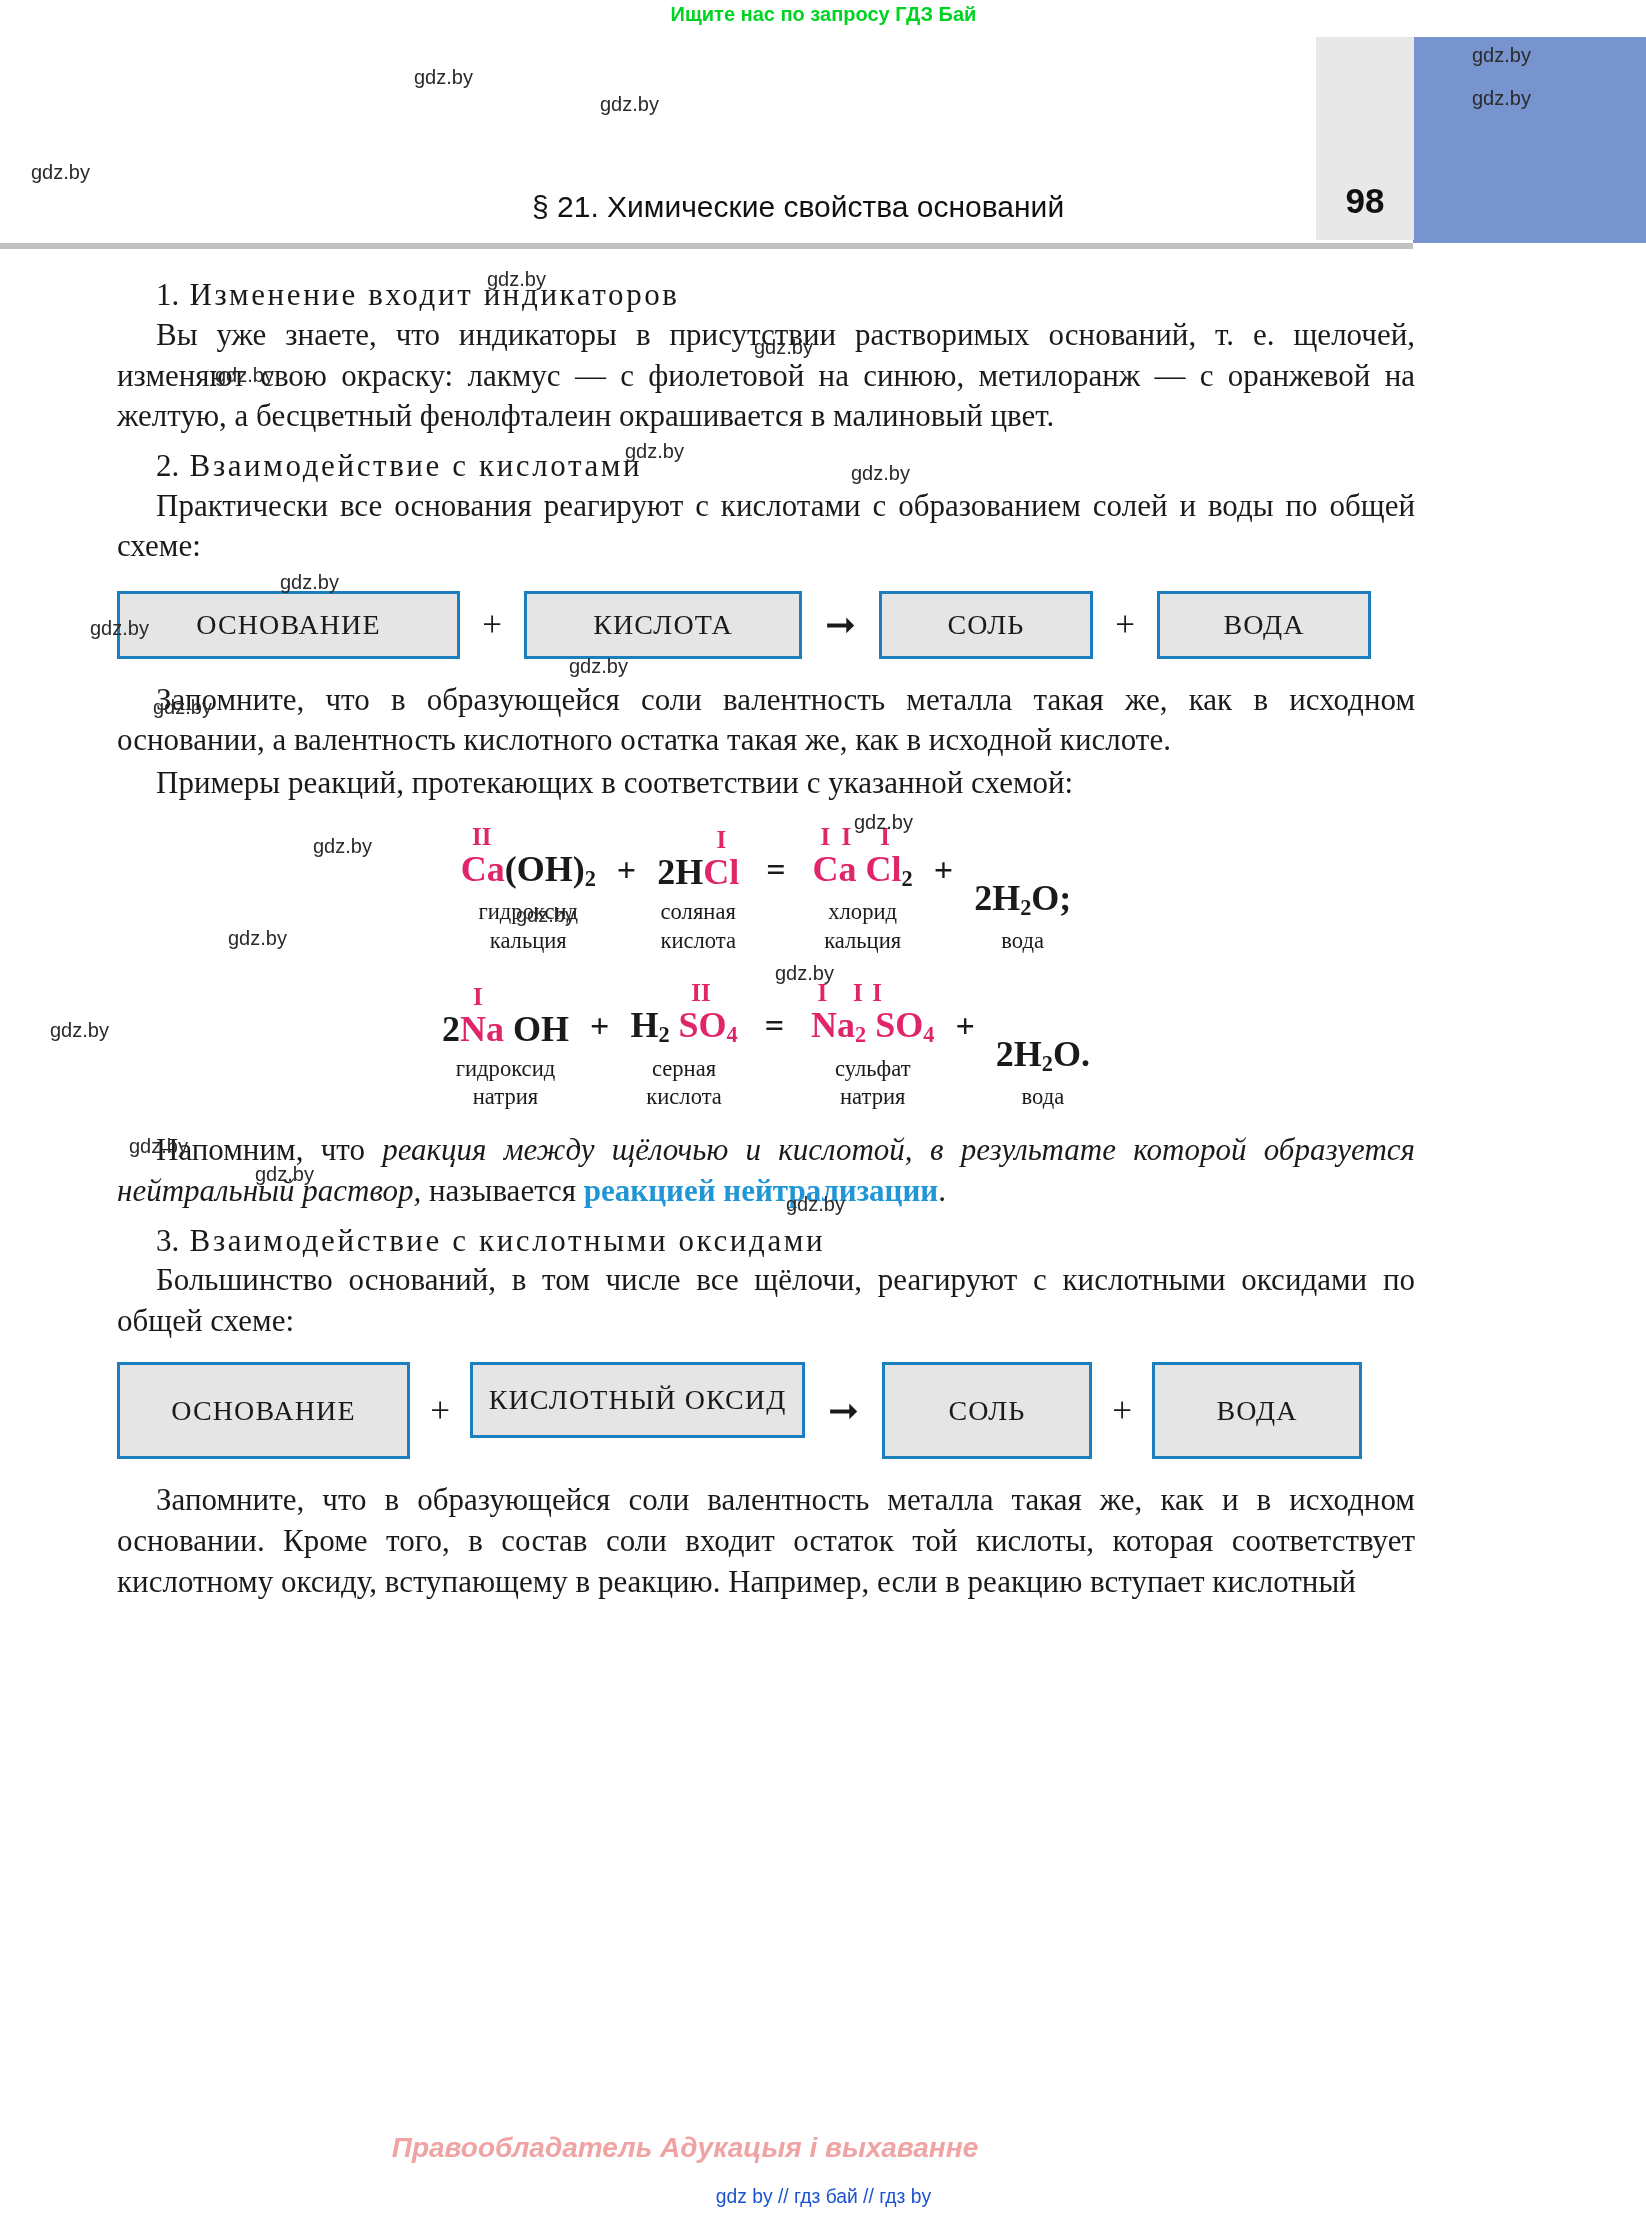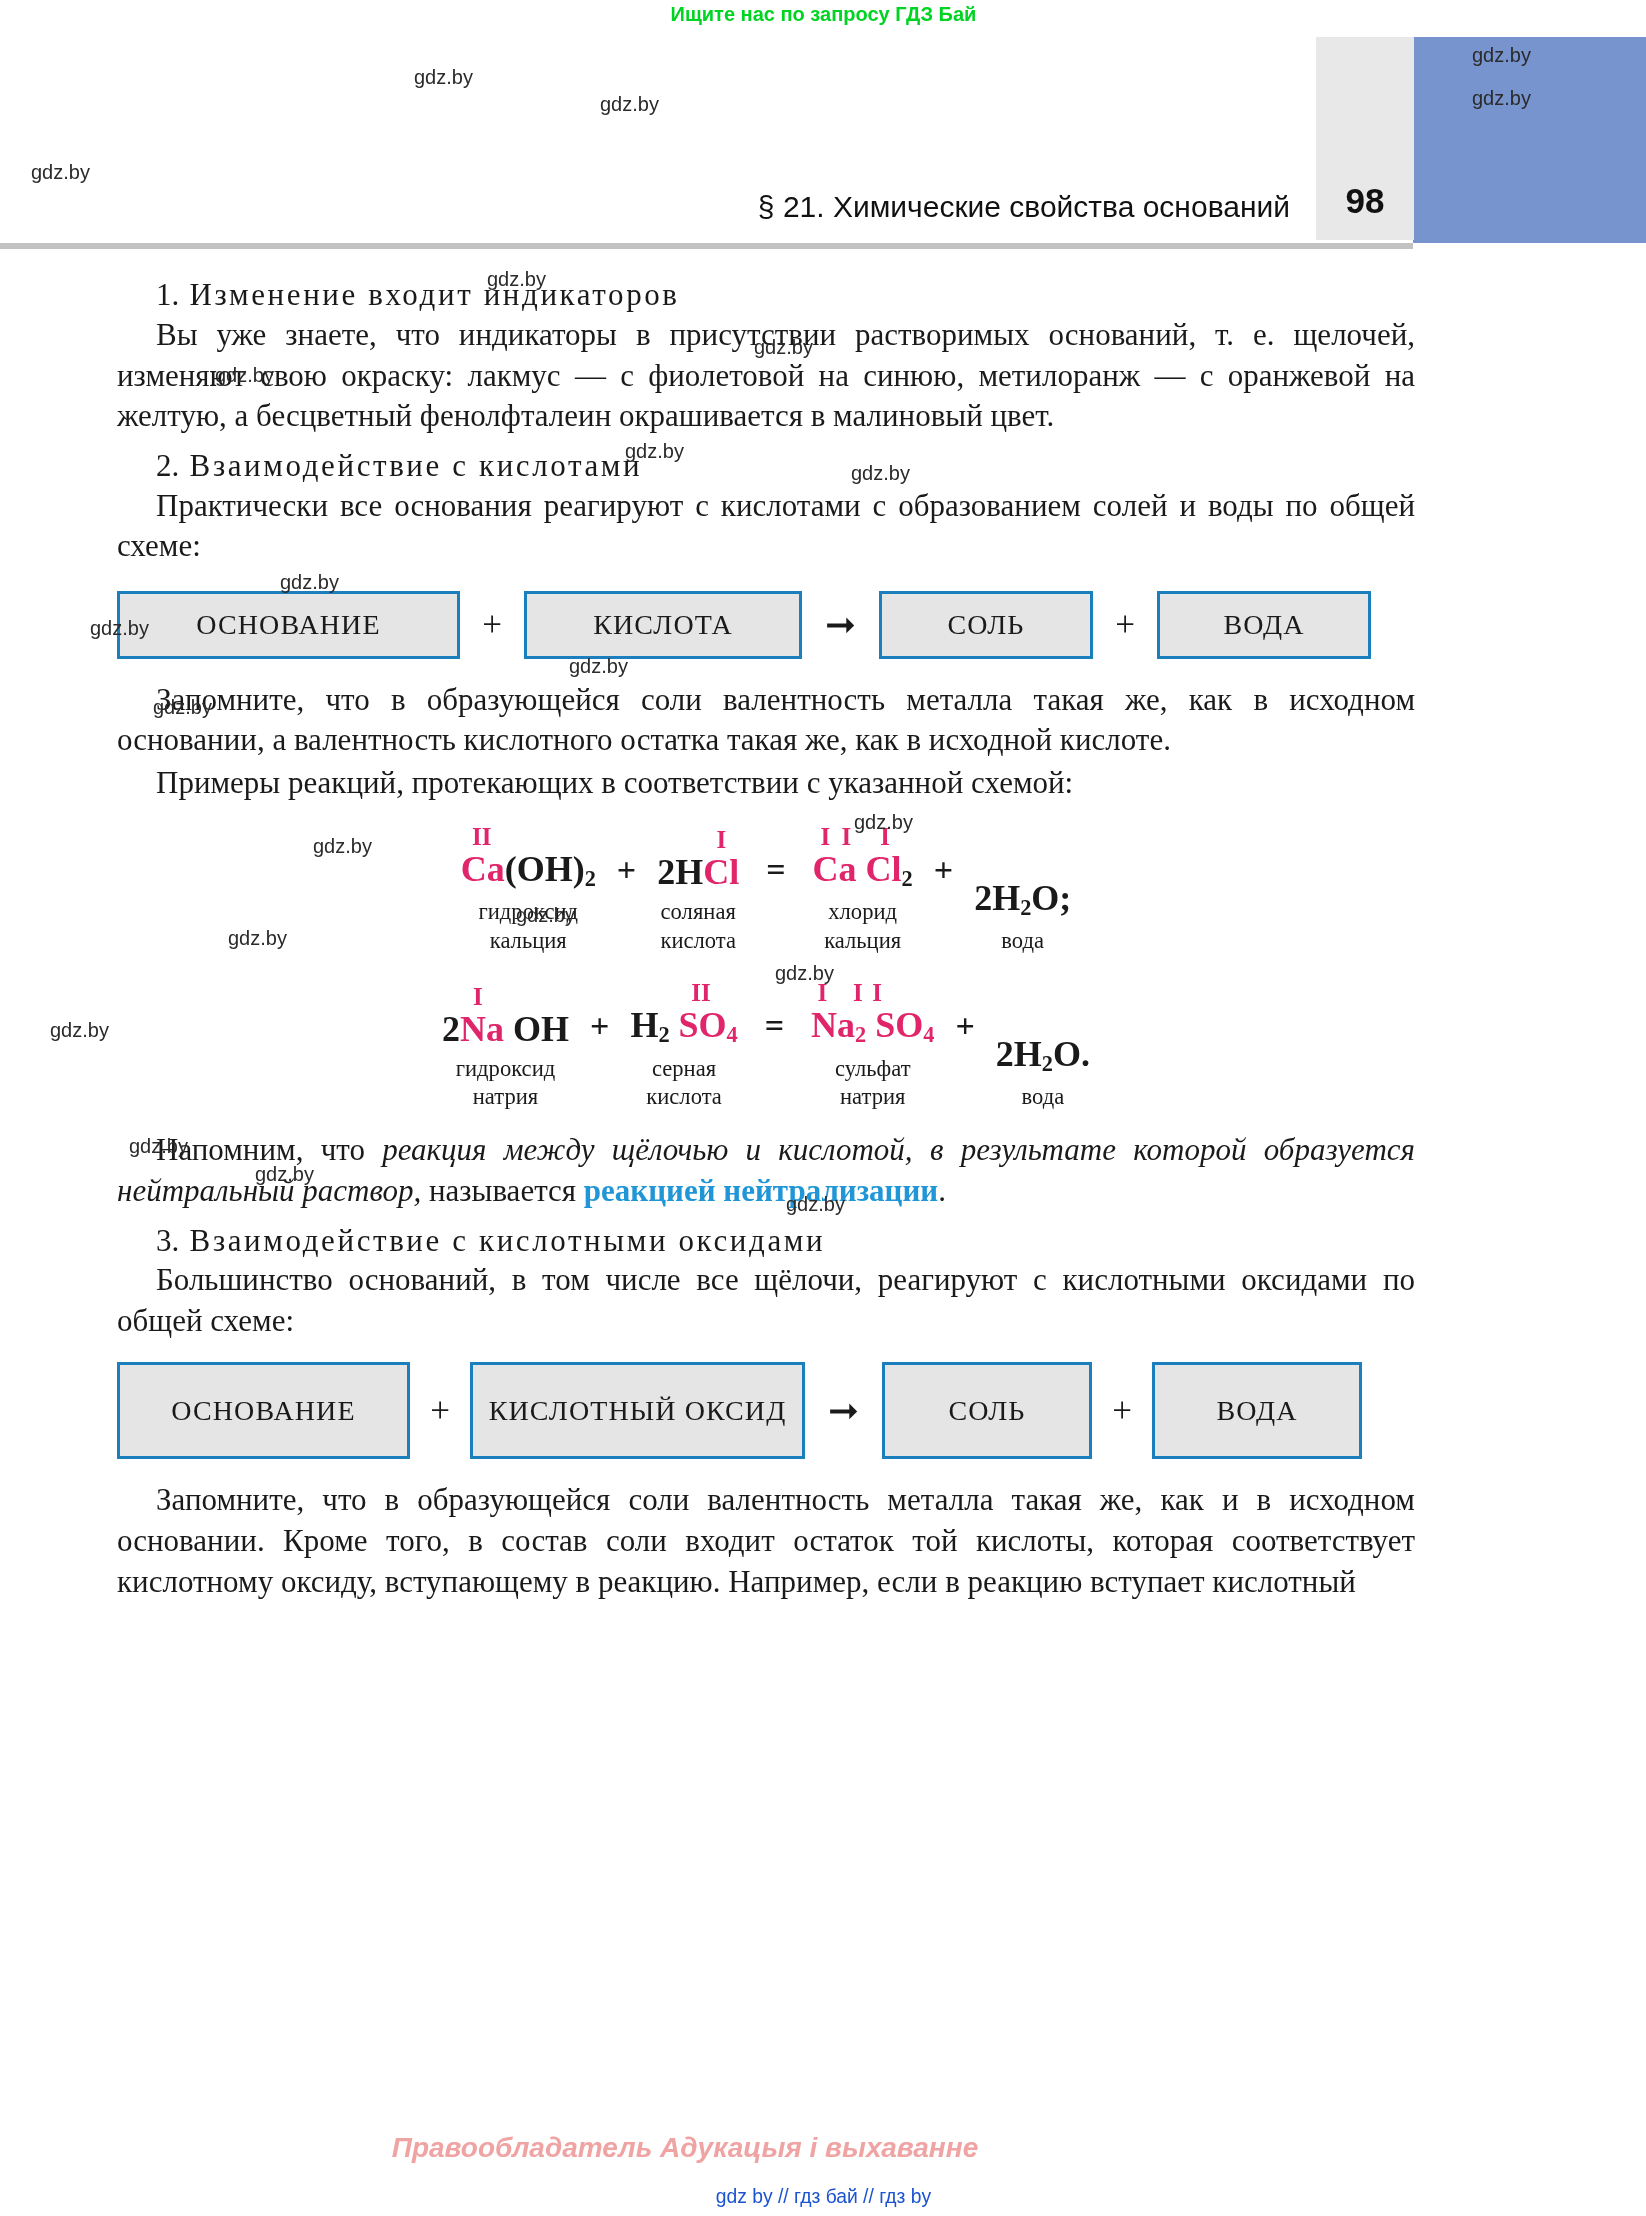--- a/index.html
+++ b/index.html
@@ -71,21 +71,21 @@
     font-weight: bold;
     font-size: 35px;
     color: #111;
     z-index: 3;
   }
   .hdr-title {
     position: absolute;
     left: 532px;
     top: 190px;
     width: 758px;
-    text-align: right;
+    text-align: left;
     font-family: "Liberation Sans", sans-serif;
     font-size: 30px;
     color: #111;
     white-space: nowrap;
     z-index: 3;
   }
   .hdr-rule {
     position: absolute;
     left: 0;
     top: 243px;
@@ -160,21 +160,21 @@
   
   .s1 .b1 { width: 343px; height: 68px; }
   .s1 .b2 { width: 278px; height: 68px; }
   .s1 .b3 { width: 214px; height: 68px; }
   .s1 .b4 { width: 214px; height: 68px; }
   .s1 .op { width: 64px; }
   .s1 .arrow { width: 77px; }
 
   
   .s2 .b1 { width: 293px; height: 97px; }
-  .s2 .b2 { width: 335px; height: 97px; }
+  .s2 .b2 { width: 335px; height: 76px; }
   .s2 .b3 { width: 210px; height: 97px; }
   .s2 .b4 { width: 210px; height: 97px; }
   .s2 .op { width: 60px; }
   .s2 .arrow { width: 77px; }
 
   
   .eqblock { margin: 21px 0 3.2px 0; }
   .eqrow {
     display: flex;
     align-items: flex-end;

